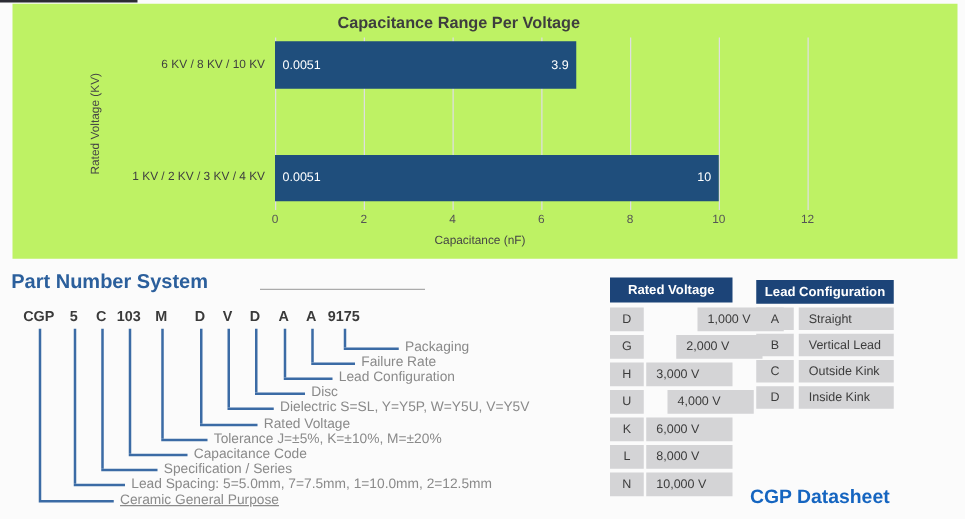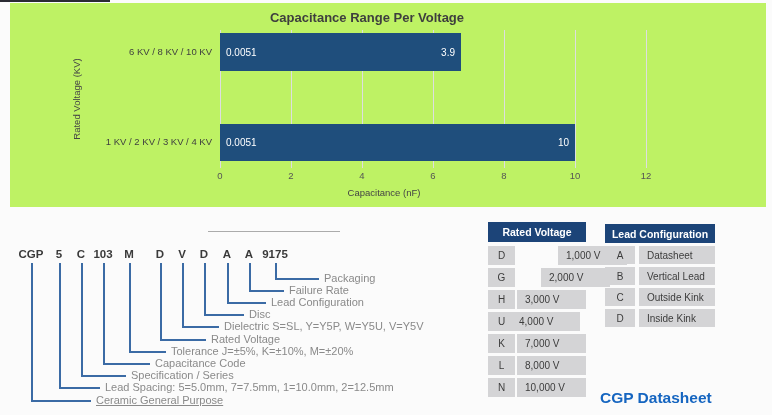--- a/index.html
+++ b/index.html
@@ -80,20 +80,21 @@
         <div class="abs tick-label" style="left: 352px;">4</div>
         <div class="abs tick-label" style="left: 423px;">6</div>
         <div class="abs tick-label" style="left: 494px;">8</div>
         <div class="abs tick-label" style="left: 565px;">10</div>
         <div class="abs tick-label" style="left: 636px;">12</div>
       </div>
 
     <div class="abs x-axis-label">Capacitance (nF)</div>
   </div>
 
+  <div class="abs pns-heading">Part Number System</div>
   <div class="abs pns-rule"></div>
   <div id="pn-diagram">
       <div class="abs pn-code" style="left: 31px;">CGP</div>
       <div class="abs pn-code" style="left: 59px;">5</div>
       <div class="abs pn-code" style="left: 81px;">C</div>
       <div class="abs pn-code" style="left: 103px;">103</div>
       <div class="abs pn-code" style="left: 129px;">M</div>
       <div class="abs pn-code" style="left: 160px;">D</div>
       <div class="abs pn-code" style="left: 182px;">V</div>
       <div class="abs pn-code" style="left: 204px;">D</div>
@@ -137,32 +138,32 @@
 
   <div id="rated-voltage-table">
       <div class="abs tbl-header" style="left: 488px; top: 222px; width: 98px; height: 20px;">Rated Voltage</div>
       <div class="abs tbl-cell tbl-letter" style="left: 488px; top: 246px; width: 27px; height: 19px;">D</div>
       <div class="abs tbl-cell tbl-value" style="left: 517px; top: 246px; width: 69px; height: 19px; margin-left: 41px;">1,000 V</div>
       <div class="abs tbl-cell tbl-letter" style="left: 488px; top: 268px; width: 27px; height: 19px;">G</div>
       <div class="abs tbl-cell tbl-value" style="left: 517px; top: 268px; width: 69px; height: 19px; margin-left: 24px;">2,000 V</div>
       <div class="abs tbl-cell tbl-letter" style="left: 488px; top: 290px; width: 27px; height: 19px;">H</div>
       <div class="abs tbl-cell tbl-value" style="left: 517px; top: 290px; width: 69px; height: 19px;">3,000 V</div>
       <div class="abs tbl-cell tbl-letter" style="left: 488px; top: 312px; width: 27px; height: 19px;">U</div>
-      <div class="abs tbl-cell tbl-value" style="left: 511px; top: 312px; width: 69px; height: 19px;">4,000 V</div>
+      <div class="abs tbl-cell tbl-value" style="left: 534px; top: 312px; width: 69px; height: 19px;">4,000 V</div>
       <div class="abs tbl-cell tbl-letter" style="left: 488px; top: 334px; width: 27px; height: 19px;">K</div>
-      <div class="abs tbl-cell tbl-value" style="left: 517px; top: 334px; width: 69px; height: 19px;">7,000 V</div>
+      <div class="abs tbl-cell tbl-value" style="left: 517px; top: 334px; width: 69px; height: 19px;">6,000 V</div>
       <div class="abs tbl-cell tbl-letter" style="left: 488px; top: 356px; width: 27px; height: 19px;">L</div>
       <div class="abs tbl-cell tbl-value" style="left: 517px; top: 356px; width: 69px; height: 19px;">8,000 V</div>
       <div class="abs tbl-cell tbl-letter" style="left: 488px; top: 378px; width: 27px; height: 19px;">N</div>
       <div class="abs tbl-cell tbl-value" style="left: 517px; top: 378px; width: 69px; height: 19px;">10,000 V</div>
     </div>
   <div id="lead-configuration-table">
       <div class="abs tbl-header" style="left: 605px; top: 224px; width: 110px; height: 19px;">Lead Configuration</div>
       <div class="abs tbl-cell tbl-letter" style="left: 605px; top: 246px; width: 30px; height: 18px;">A</div>
-      <div class="abs tbl-cell tbl-value" style="left: 639px; top: 246px; width: 76px; height: 18px;">Datasheet</div>
+      <div class="abs tbl-cell tbl-value" style="left: 639px; top: 246px; width: 76px; height: 18px;">Straight</div>
       <div class="abs tbl-cell tbl-letter" style="left: 605px; top: 267px; width: 30px; height: 18px;">B</div>
       <div class="abs tbl-cell tbl-value" style="left: 639px; top: 267px; width: 76px; height: 18px;">Vertical Lead</div>
       <div class="abs tbl-cell tbl-letter" style="left: 605px; top: 288px; width: 30px; height: 18px;">C</div>
       <div class="abs tbl-cell tbl-value" style="left: 639px; top: 288px; width: 76px; height: 18px;">Outside Kink</div>
       <div class="abs tbl-cell tbl-letter" style="left: 605px; top: 309px; width: 30px; height: 18px;">D</div>
       <div class="abs tbl-cell tbl-value" style="left: 639px; top: 309px; width: 76px; height: 18px;">Inside Kink</div>
     </div>
 
   <div class="abs datasheet-link">CGP Datasheet</div>
 

